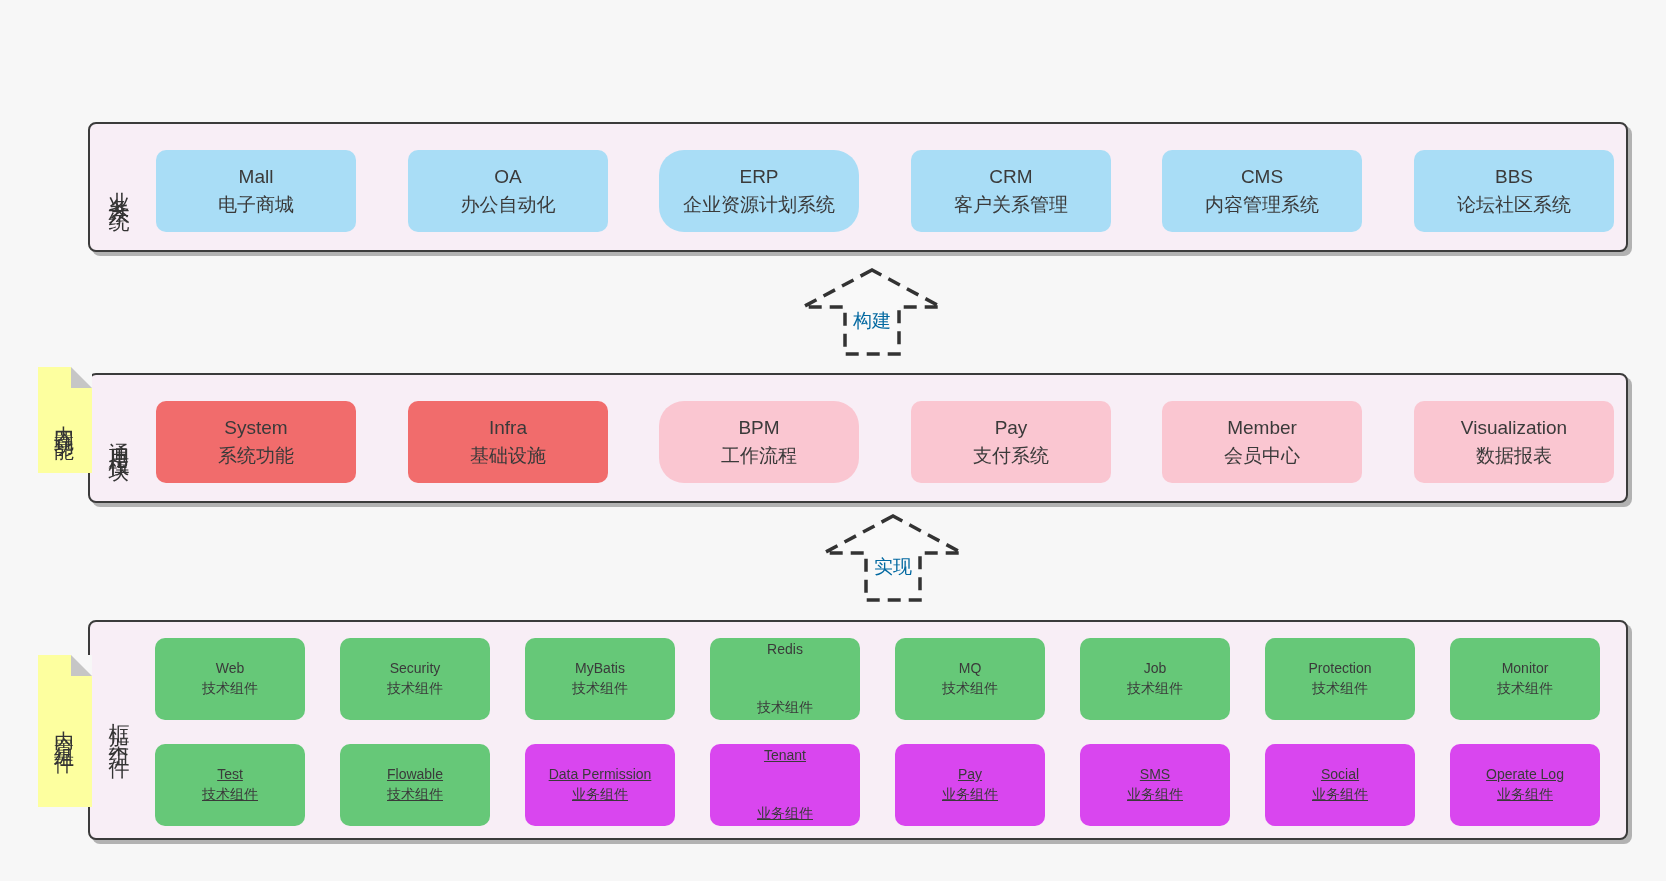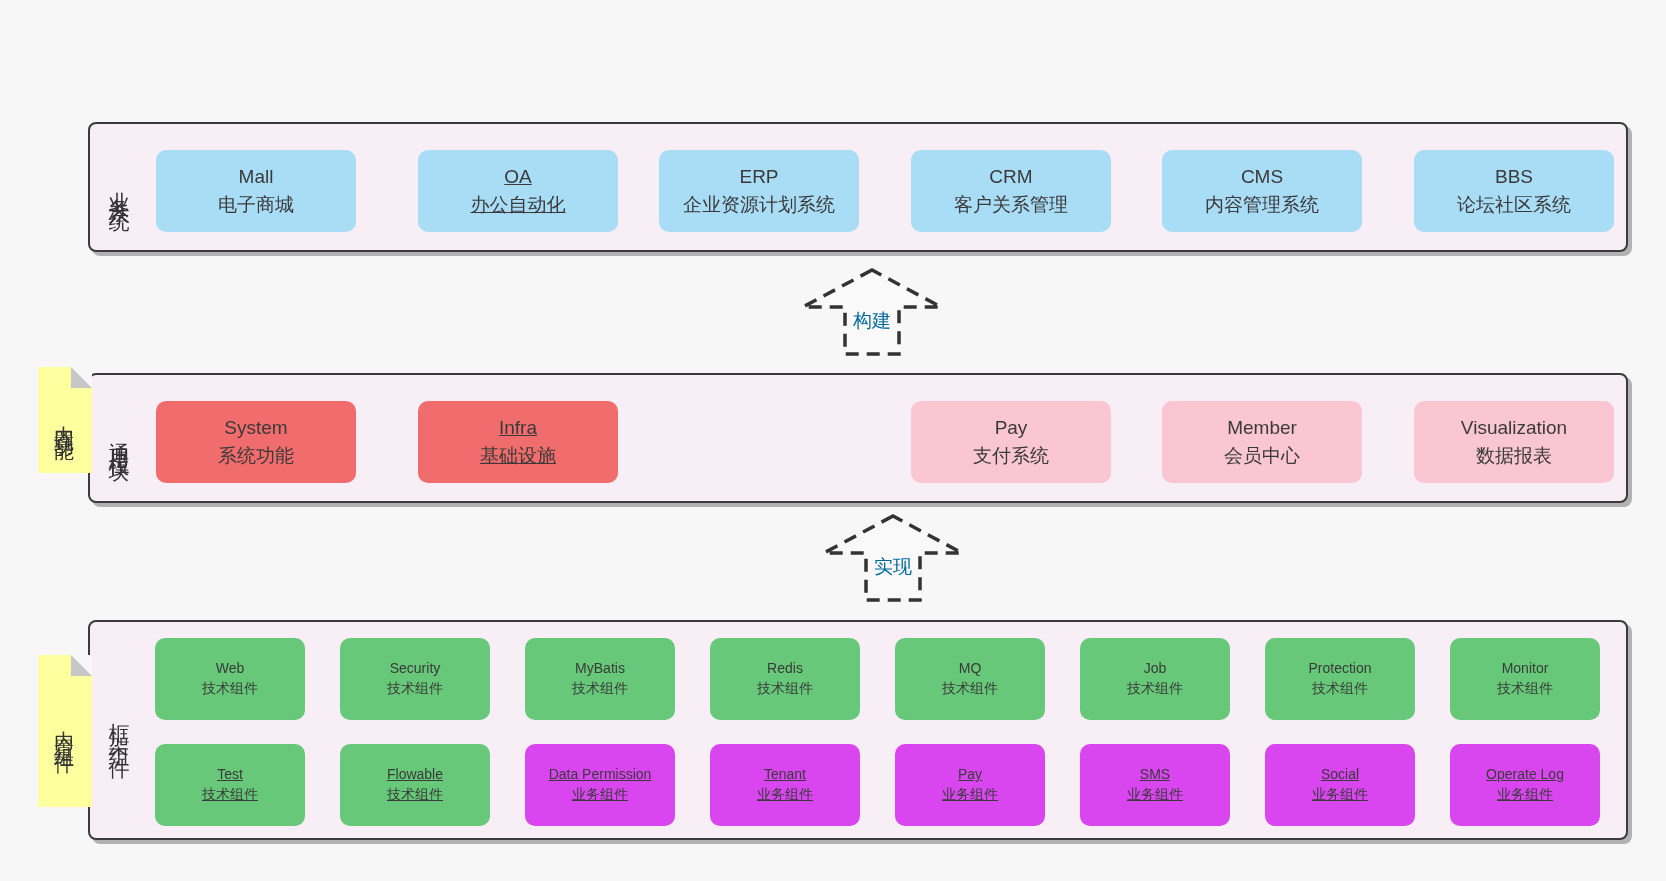--- a/index.html
+++ b/index.html
@@ -25,26 +25,26 @@
   .box{position:absolute;height:82px;border-radius:10px;
        display:flex;flex-direction:column;align-items:center;justify-content:center;
        text-align:center;font-size:19px;line-height:1.5;padding:2px 6px;box-sizing:border-box;}
   .layer-top .box,.layer-mid .box{top:26px;width:200px;}
   .blue{background:#a9ddf6;}
   .red{background:#f16c6c;}
   .pink{background:#fac6d1;}
   .green{background:#66c878;}
   .lgreen{background:#d946ef;}
 
-  .c1{left:66px;}.c2{left:328px;text-decoration:underline;}.c3{left:569px;}.c4{left:821px;}.c5{left:1072px;align-items:flex-end;}.c6{left:1324px;}
+  .c1{left:66px;}.c2{left:318px;}.c3{left:569px;border-radius:25px;}.c4{left:821px;}.c5{left:1072px;align-items:flex-end;}.c6{left:1324px;}
 
   .layer-bottom .box{width:150px;font-size:14px;line-height:1.42;}
   .row1{top:16px;}
   .row2{top:122px;text-decoration:underline;}
-  .k1{left:65px;}.k2{left:250px;}.k3{left:435px;align-items:center;}.k4{left:620px;}
+  .k1{left:65px;}.k2{left:250px;}.k3{left:435px;align-items:center;}.k4{left:620px;justify-content:space-between;}
   .k5{left:805px;}.k6{left:990px;}.k7{left:1175px;text-align:center;}.k8{left:1360px;}
 
   .box-title,.box-sub{width:100%;}
 
   
   .note{position:absolute;left:38px;width:54px;background:#fdff9f;z-index:3;
         display:flex;align-items:center;justify-content:center;
         writing-mode:vertical-rl;text-orientation:upright;
         font-size:20px;letter-spacing:5px;color:#333;}
   .note-mid{top:367px;height:106px;}
@@ -103,20 +103,24 @@
   <section class="layer layer-mid">
     <div class="layer-label">通用模块</div>
     <div class="box red c1">
       <div class="box-title">System</div>
       <div class="box-sub">系统功能</div>
     </div>
     <div class="box red c2">
       <div class="box-title">Infra</div>
       <div class="box-sub">基础设施</div>
     </div>
+    <div class="box pink c3">
+      <div class="box-title">BPM</div>
+      <div class="box-sub">工作流程</div>
+    </div>
     <div class="box pink c4">
       <div class="box-title">Pay</div>
       <div class="box-sub">支付系统</div>
     </div>
     <div class="box pink c5">
       <div class="box-title">Member</div>
       <div class="box-sub">会员中心</div>
     </div>
     <div class="box pink c6">
       <div class="box-title">Visualization</div>

